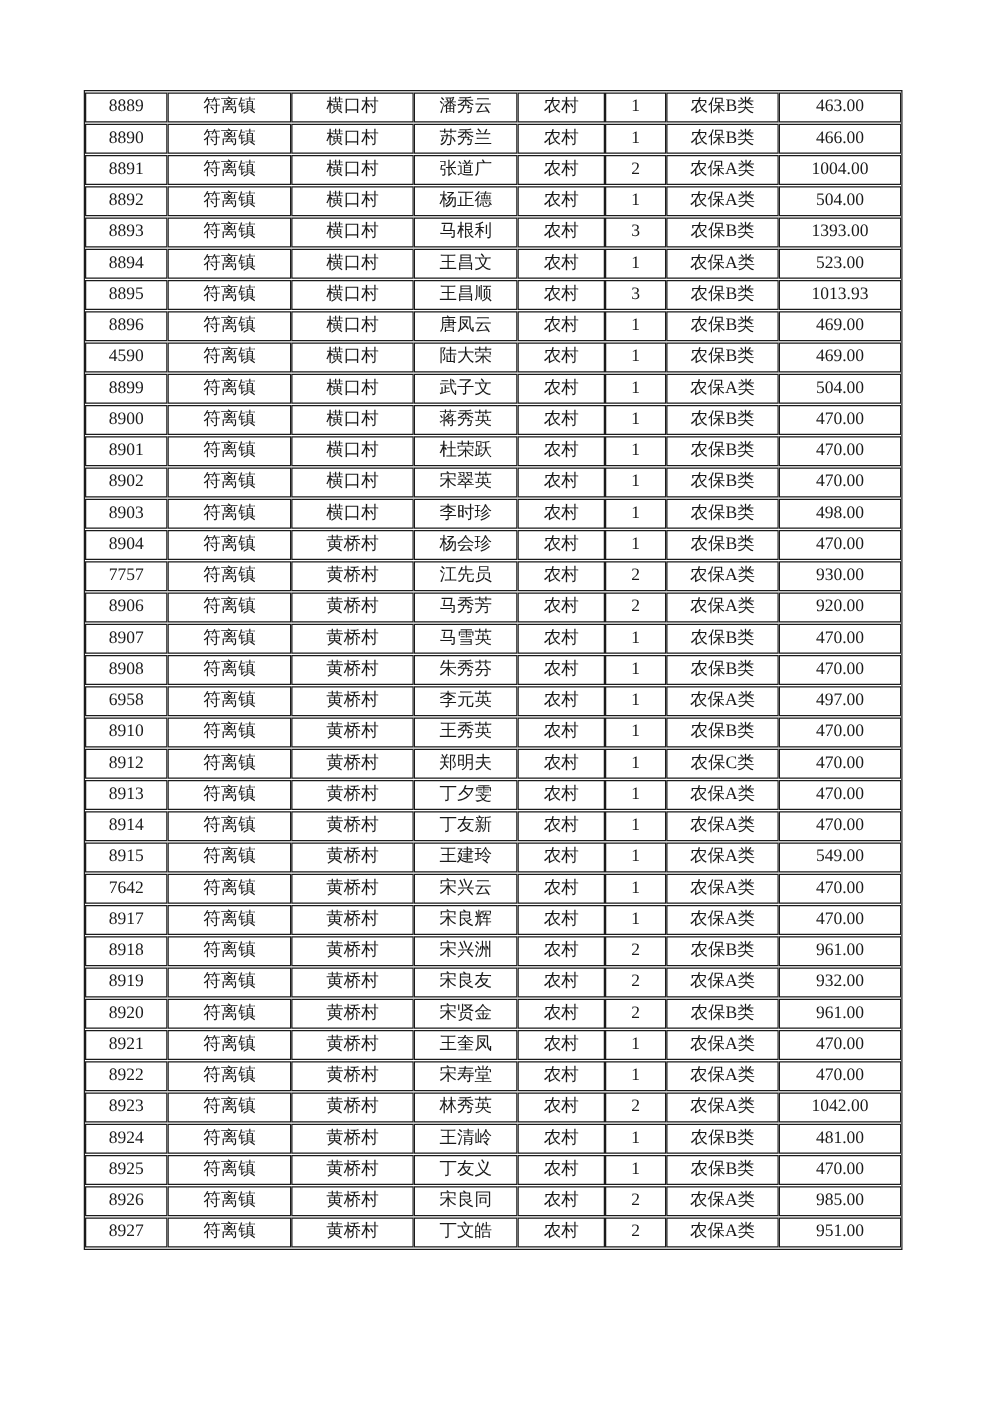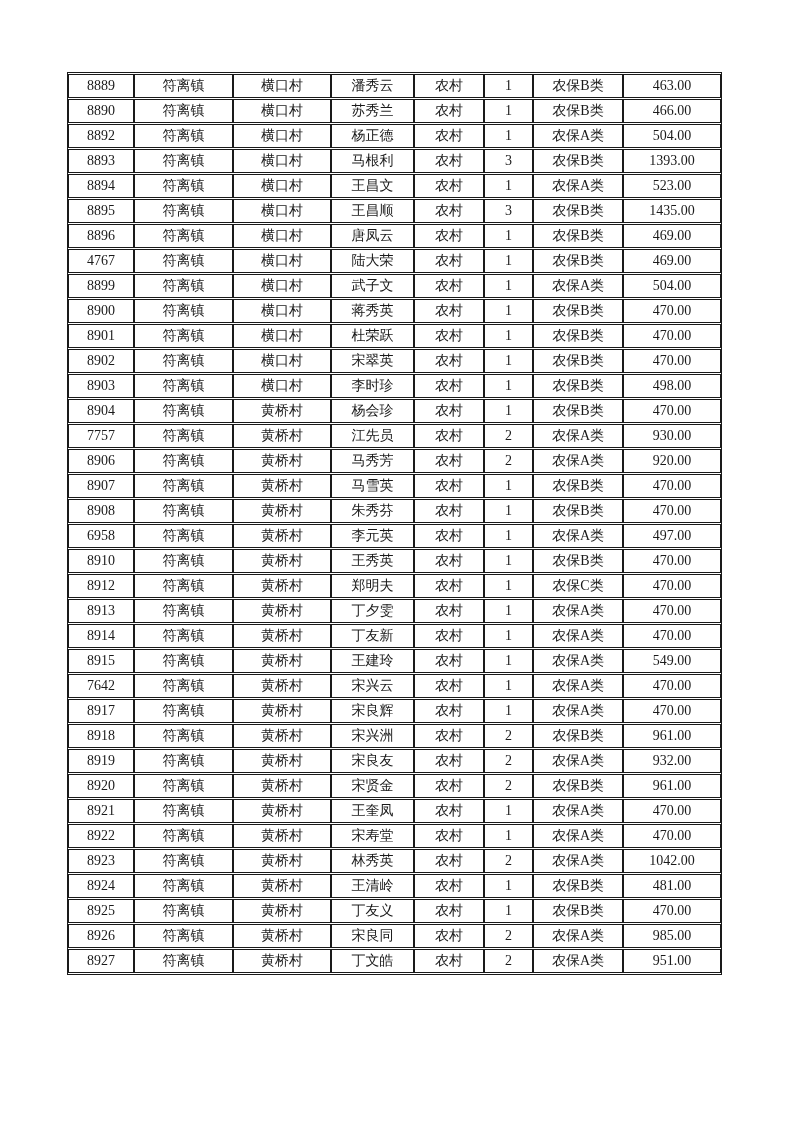--- a/index.html
+++ b/index.html
@@ -88,20 +88,30 @@
     <td>8890</td>
     <td>符离镇</td>
     <td>横口村</td>
     <td>苏秀兰</td>
     <td>农村</td>
     <td>1</td>
     <td>农保B类</td>
     <td>466.00</td>
   </tr>
           <tr>
+    <td>8891</td>
+    <td>符离镇</td>
+    <td>横口村</td>
+    <td>张道广</td>
+    <td>农村</td>
+    <td>2</td>
+    <td>农保A类</td>
+    <td>1004.00</td>
+  </tr>
+          <tr>
     <td>8892</td>
     <td>符离镇</td>
     <td>横口村</td>
     <td>杨正德</td>
     <td>农村</td>
     <td>1</td>
     <td>农保A类</td>
     <td>504.00</td>
   </tr>
           <tr>
@@ -125,34 +135,34 @@
     <td>523.00</td>
   </tr>
           <tr>
     <td>8895</td>
     <td>符离镇</td>
     <td>横口村</td>
     <td>王昌顺</td>
     <td>农村</td>
     <td>3</td>
     <td>农保B类</td>
-    <td>1435.00</td>
+    <td>1013.93</td>
   </tr>
           <tr>
     <td>8896</td>
     <td>符离镇</td>
     <td>横口村</td>
     <td>唐凤云</td>
     <td>农村</td>
     <td>1</td>
     <td>农保B类</td>
     <td>469.00</td>
   </tr>
           <tr>
-    <td>4767</td>
+    <td>4590</td>
     <td>符离镇</td>
     <td>横口村</td>
     <td>陆大荣</td>
     <td>农村</td>
     <td>1</td>
     <td>农保B类</td>
     <td>469.00</td>
   </tr>
           <tr>
     <td>8899</td>

